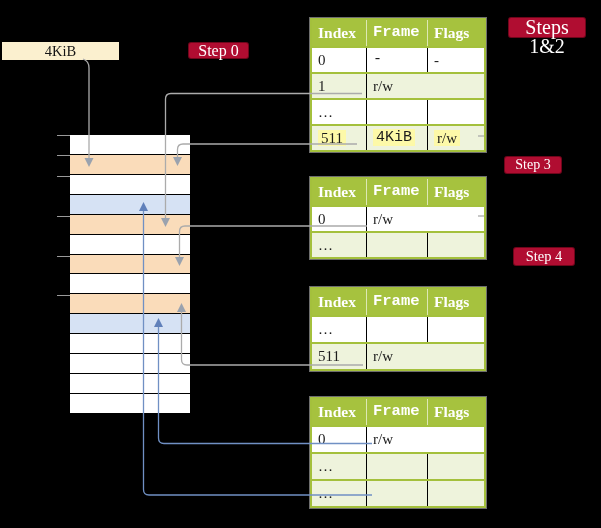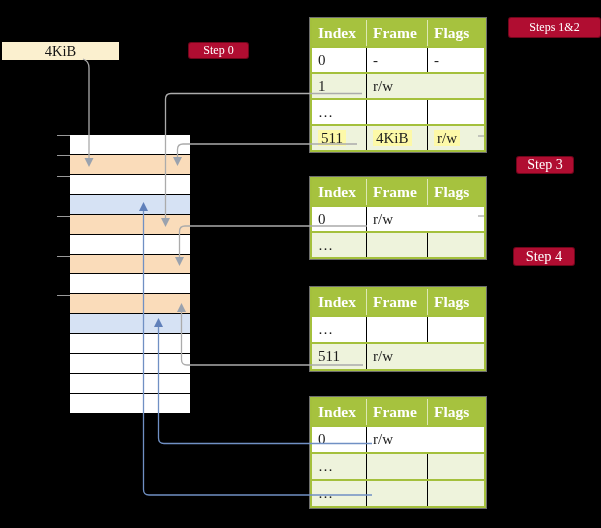--- a/index.html
+++ b/index.html
@@ -10,40 +10,40 @@
   }
   html,body{margin:0;padding:0;background:var(--background);}
   #stage{position:relative;width:601px;height:528px;background:var(--background);overflow:hidden;
          font-family:"Liberation Serif","DejaVu Serif",serif;}
   
   .base-box{position:absolute;left:2px;top:42px;width:117px;height:18px;background:var(--base-box-cream);
             color:#141414;font-size:14.5px;text-align:center;line-height:18px;}
   
   .badge{position:absolute;background:var(--badge-crimson);color:#ffffff;text-align:center;
          border-radius:3px;border:1px solid rgba(60,0,10,.55);box-sizing:border-box;}
-  .badge-step0  {left:188px;top:42px; width:61px;height:17px;line-height:15px;font-size:12px;}
-  .badge-steps12{left:508px;top:17px; width:93px;height:21px;line-height:19px;font-size:12px;}
-  .badge-step3  {left:516px;top:156px;width:58px;height:18px;line-height:16px;font-size:14px;}
+  .badge-step0  {left:188px;top:42px; width:61px;height:17px;line-height:15px;font-size:16px;}
+  .badge-steps12{left:508px;top:17px; width:78px;height:21px;line-height:19px;font-size:20px;}
+  .badge-step3  {left:504px;top:156px;width:58px;height:18px;line-height:16px;font-size:14px;}
   .badge-step4  {left:513px;top:247px;width:62px;height:19px;line-height:17px;font-size:14.5px;}
   
   #memory{position:absolute;left:70px;top:135px;width:120px;height:279px;display:flex;flex-direction:column;}
   .mrow{flex:1;border-bottom:1px solid #000;box-sizing:border-box;}
   .m-white{background:var(--memory-white);} .m-orange{background:var(--memory-orange);} .m-blue{background:var(--memory-blue);}
   .tick{position:absolute;left:57px;width:13px;height:1px;background:#9a9a9a;}
   
   .ptable{position:absolute;left:310px;width:172px;background:#ffffff;border:2px solid var(--table-border-green);
           box-shadow:0 0 0 1px #6e6e6e;box-sizing:content-box;}
   .t1{top:18px;} .t2{top:177px;} .t3{top:287px;} .t4{top:397px;}
   .trow{display:flex;height:26px;box-sizing:border-box;}
   .t3 .brow,.t4 .brow{height:27px;}
   .hrow{background:var(--table-header-green);}
   .brow{border-top:2px solid var(--table-border-green);background:#ffffff;}
   .brow.shade{background:var(--table-row-light-green);}
   .cell{height:100%;box-sizing:border-box;padding-left:6px;font-size:15px;color:#1c1c1c;line-height:24px;overflow:hidden;}
-  .c0{width:55px;} .c1{width:61px;} .c2{flex:1;}
+  .c0{width:55px;} .c1{width:61px;font-family:Liberation Mono, monospace;} .c2{flex:1;}
   .brow .c0,.brow .c1{border-right:1px solid #000;}
   .hrow .cell{color:#ffffff;font-weight:bold;font-size:15.5px;line-height:25px;}
   .hrow .c0,.hrow .c1{border-right:1px solid #dde8b4;}
   .hl{background:var(--highlight-yellow);padding:0 3px;}
   
   #overlay{position:absolute;left:0;top:0;width:601px;height:528px;pointer-events:none;}
 </style>
 </head>
 <body>
 

